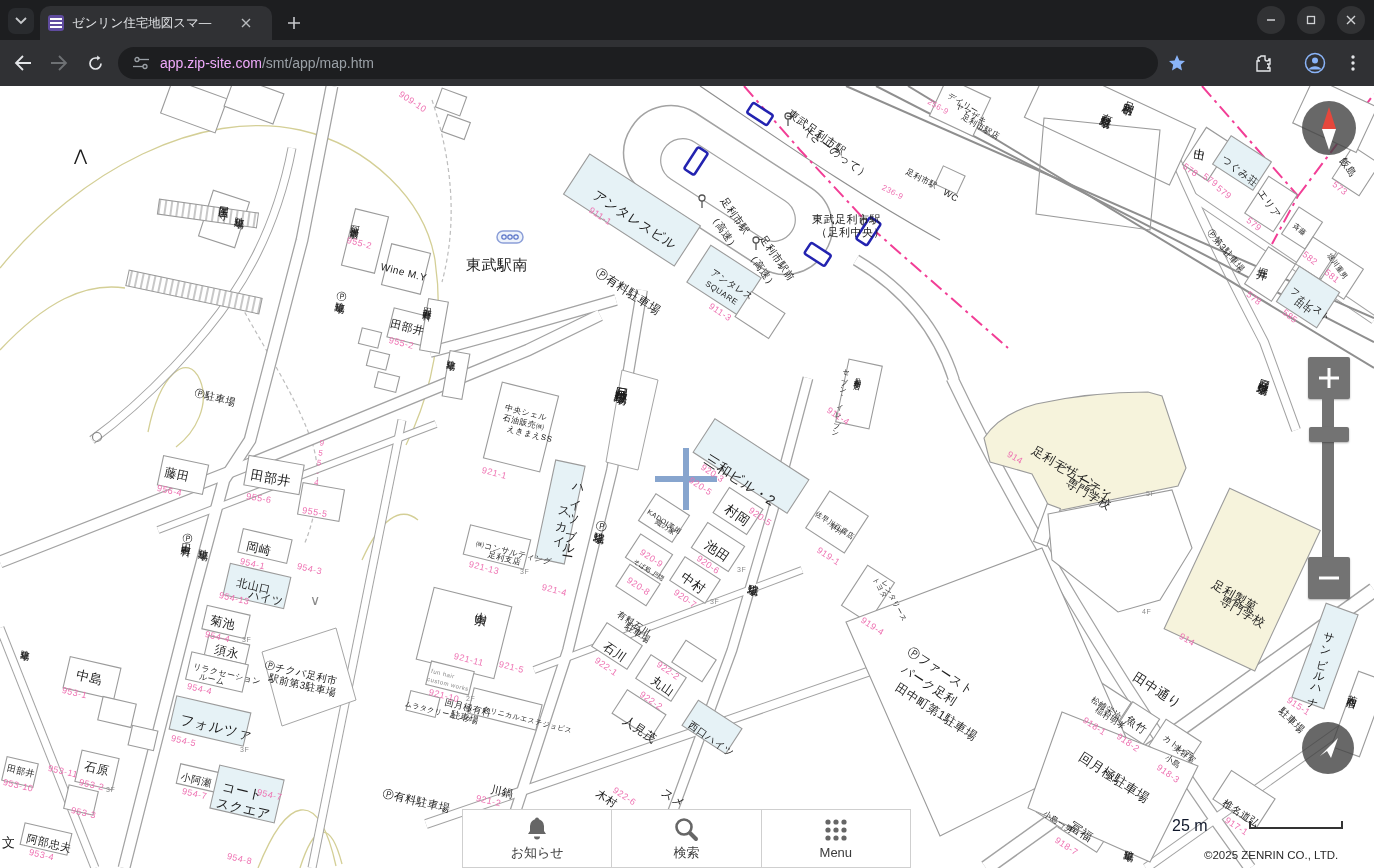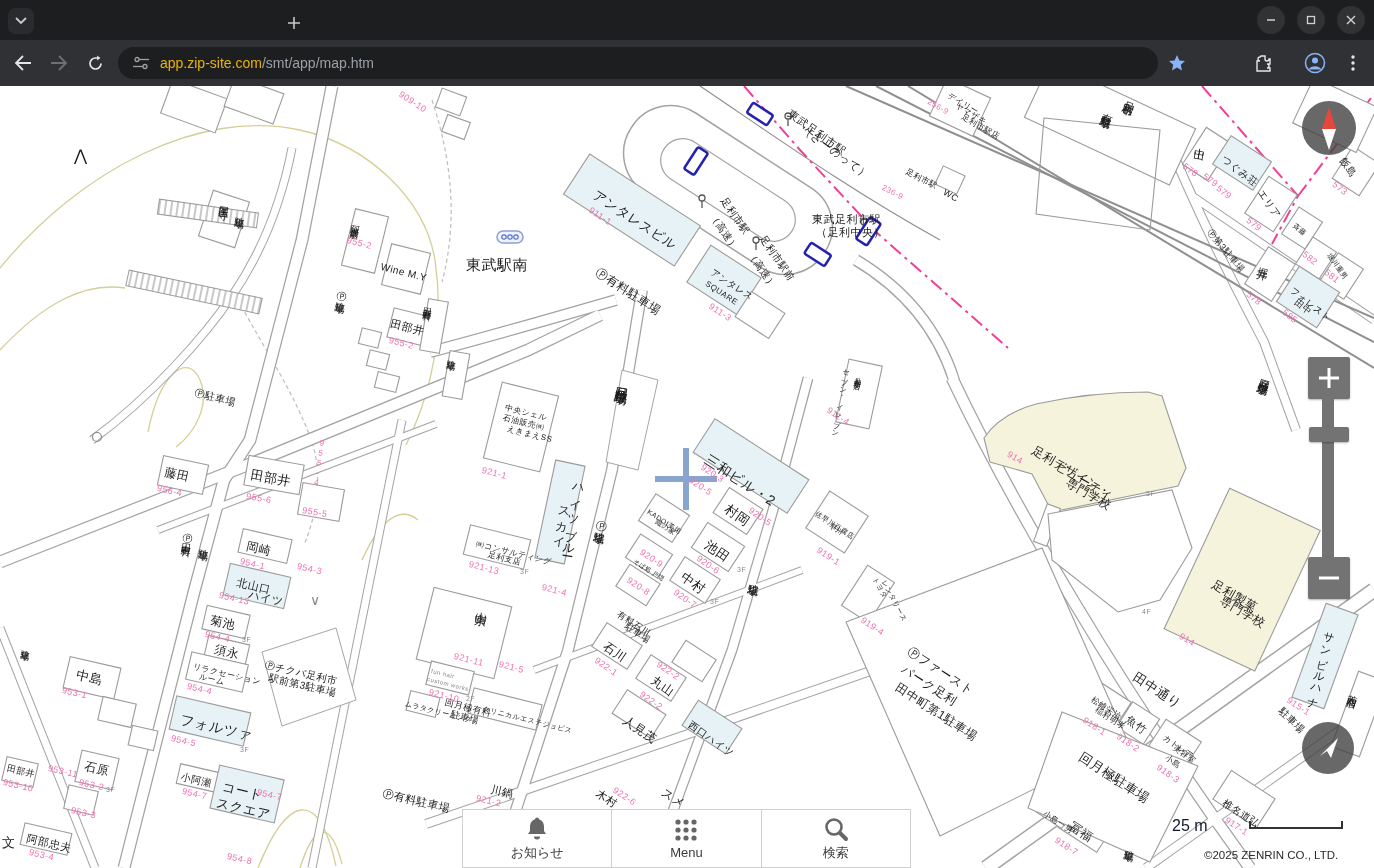--- a/index.html
+++ b/index.html
@@ -12,21 +12,21 @@
   .favicon{width:16px;height:16px;border-radius:3px;background:#5f4b9e;position:relative;flex:0 0 16px;}
   .favicon:before{content:"";position:absolute;left:2px;top:3px;width:12px;height:2px;background:#fff;box-shadow:0 4px 0 #fff,0 8px 0 #fff;}
   .tabtitle{color:#dfe1e4;font-size:12.5px;margin-left:8px;white-space:nowrap;overflow:hidden;max-width:160px;flex:1;}
   .tabclose{width:16px;height:16px;margin-left:6px;display:flex;align-items:center;justify-content:center;}
   .newtab{position:absolute;left:280px;top:9px;width:28px;height:28px;display:flex;align-items:center;justify-content:center;}
   .winbtn{position:absolute;top:6px;width:28px;height:28px;border-radius:50%;background:#313234;display:flex;align-items:center;justify-content:center;}
 
   #toolbar{position:absolute;left:0;top:40px;width:1374px;height:46px;background:#303134;}
   .navbtn{position:absolute;top:8px;width:30px;height:30px;display:flex;align-items:center;justify-content:center;border-radius:50%;}
   #omnibox{position:absolute;left:118px;top:7px;width:1040px;height:32px;border-radius:16px;background:#1d1e20;display:flex;align-items:center;padding:0 14px;box-sizing:border-box;}
-  .urlhost{color:#eab308;font-size:14px;margin-left:10px;}
+  .urlhost{color:#f0abfc;font-size:14px;margin-left:10px;}
   .urlpath{color:#9aa0a6;font-size:14px;}
   .avatarbtn{position:absolute;left:1210px;top:50px;width:26px;height:26px;border-radius:6px;background:#d8813c;overflow:hidden;}
   .avatarbtn:before{content:"";position:absolute;left:5px;top:7px;width:16px;height:12px;border-radius:50% 50% 40% 40%;background:#f3cf9e;}
   .avatarbtn:after{content:"";position:absolute;left:3px;top:2px;width:20px;height:6px;border-radius:3px;background:#8a8f94;}
   .vsep{position:absolute;left:1288px;top:52px;width:1px;height:22px;background:#4a4d51;}
 
   
   #map{position:absolute;left:0;top:86px;width:1374px;height:782px;background:#fff;overflow:hidden;}
   #labels{position:absolute;left:0;top:0;width:100%;height:100%;pointer-events:none;}
   .ml{position:absolute;transform-origin:left top;white-space:nowrap;color:#1b1b1b;line-height:1;letter-spacing:.5px;}
@@ -60,20 +60,29 @@
 </head>
 <body>
 
 <div id="stage">
 
   <div id="tabbar">
     <div class="tabsearch">
       <svg width="12" height="8" viewBox="0 0 12 8">
           <path d="M1 1 L6 6 L11 1" stroke="#c7c9cc" stroke-width="1.8" fill="none"></path>
         </svg>
+    </div>
+    <div id="tab">
+      <span class="favicon"></span>
+      <span class="tabtitle">ゼンリン住宅地図スマ―</span>
+      <span class="tabclose">
+        <svg width="10" height="10" viewBox="0 0 10 10">
+            <path d="M1 1 L9 9 M9 1 L1 9" stroke="#b8bbbe" stroke-width="1.4"></path>
+          </svg>
+      </span>
     </div>
     <div class="newtab">
       <svg width="14" height="14" viewBox="0 0 14 14">
           <path d="M7 1 V13 M1 7 H13" stroke="#c7c9cc" stroke-width="1.6"></path>
         </svg>
     </div>
     <div class="winbtn" style="left:1257px">
       <svg width="12" height="12" viewBox="0 0 12 12">
           <path d="M2 6 H10" stroke="#d0d2d4" stroke-width="1.5"></path>
         </svg>
@@ -569,41 +578,41 @@
       <div class="bcell">
         <svg width="26" height="26" viewBox="0 0 26 26">
           <path d="M13 3 a7 7 0 0 1 7 7 v5 l2 3 H4 l2-3 v-5 a7 7 0 0 1 7-7 Z" fill="#666"></path>
           <circle cx="13" cy="3.5" r="2" fill="#666"></circle>
           <path d="M10 20.5 a3 3 0 0 0 6 0 Z" fill="#666"></path>
         </svg>
         <span>お知らせ</span>
       </div>
       <div class="bcell">
         <svg width="26" height="26" viewBox="0 0 26 26">
+          <circle cx="11" cy="11" r="7.5" fill="none" stroke="#666" stroke-width="2.6"></circle>
+          <path d="M17 17 L23 23" stroke="#666" stroke-width="4" stroke-linecap="round"></path>
+        </svg>
+        <span>検索</span>
+      </div>
+      <div class="bcell">
+        <svg width="26" height="26" viewBox="0 0 26 26">
           <g fill="#666">
             <circle cx="5" cy="5" r="2.6"></circle>
               <circle cx="13" cy="5" r="2.6"></circle>
               <circle cx="21" cy="5" r="2.6"></circle>
             <circle cx="5" cy="13" r="2.6"></circle>
               <circle cx="13" cy="13" r="2.6"></circle>
               <circle cx="21" cy="13" r="2.6"></circle>
             <circle cx="5" cy="21" r="2.6"></circle>
               <circle cx="13" cy="21" r="2.6"></circle>
               <circle cx="21" cy="21" r="2.6"></circle>
           </g>
         </svg>
         <span>Menu</span>
       </div>
-      <div class="bcell">
-        <svg width="26" height="26" viewBox="0 0 26 26">
-          <circle cx="11" cy="11" r="7.5" fill="none" stroke="#666" stroke-width="2.6"></circle>
-          <path d="M17 17 L23 23" stroke="#666" stroke-width="4" stroke-linecap="round"></path>
-        </svg>
-        <span>検索</span>
-      </div>
     </div>
 
     
     <div id="compass">
       <svg width="54" height="54" viewBox="0 0 54 54">
         <path d="M27 6 L20 28 H34 Z" fill="#e5473c"></path>
         <path d="M20 28 H34 L27 49 Z" fill="#ffffff"></path>
       </svg>
     </div>
 

